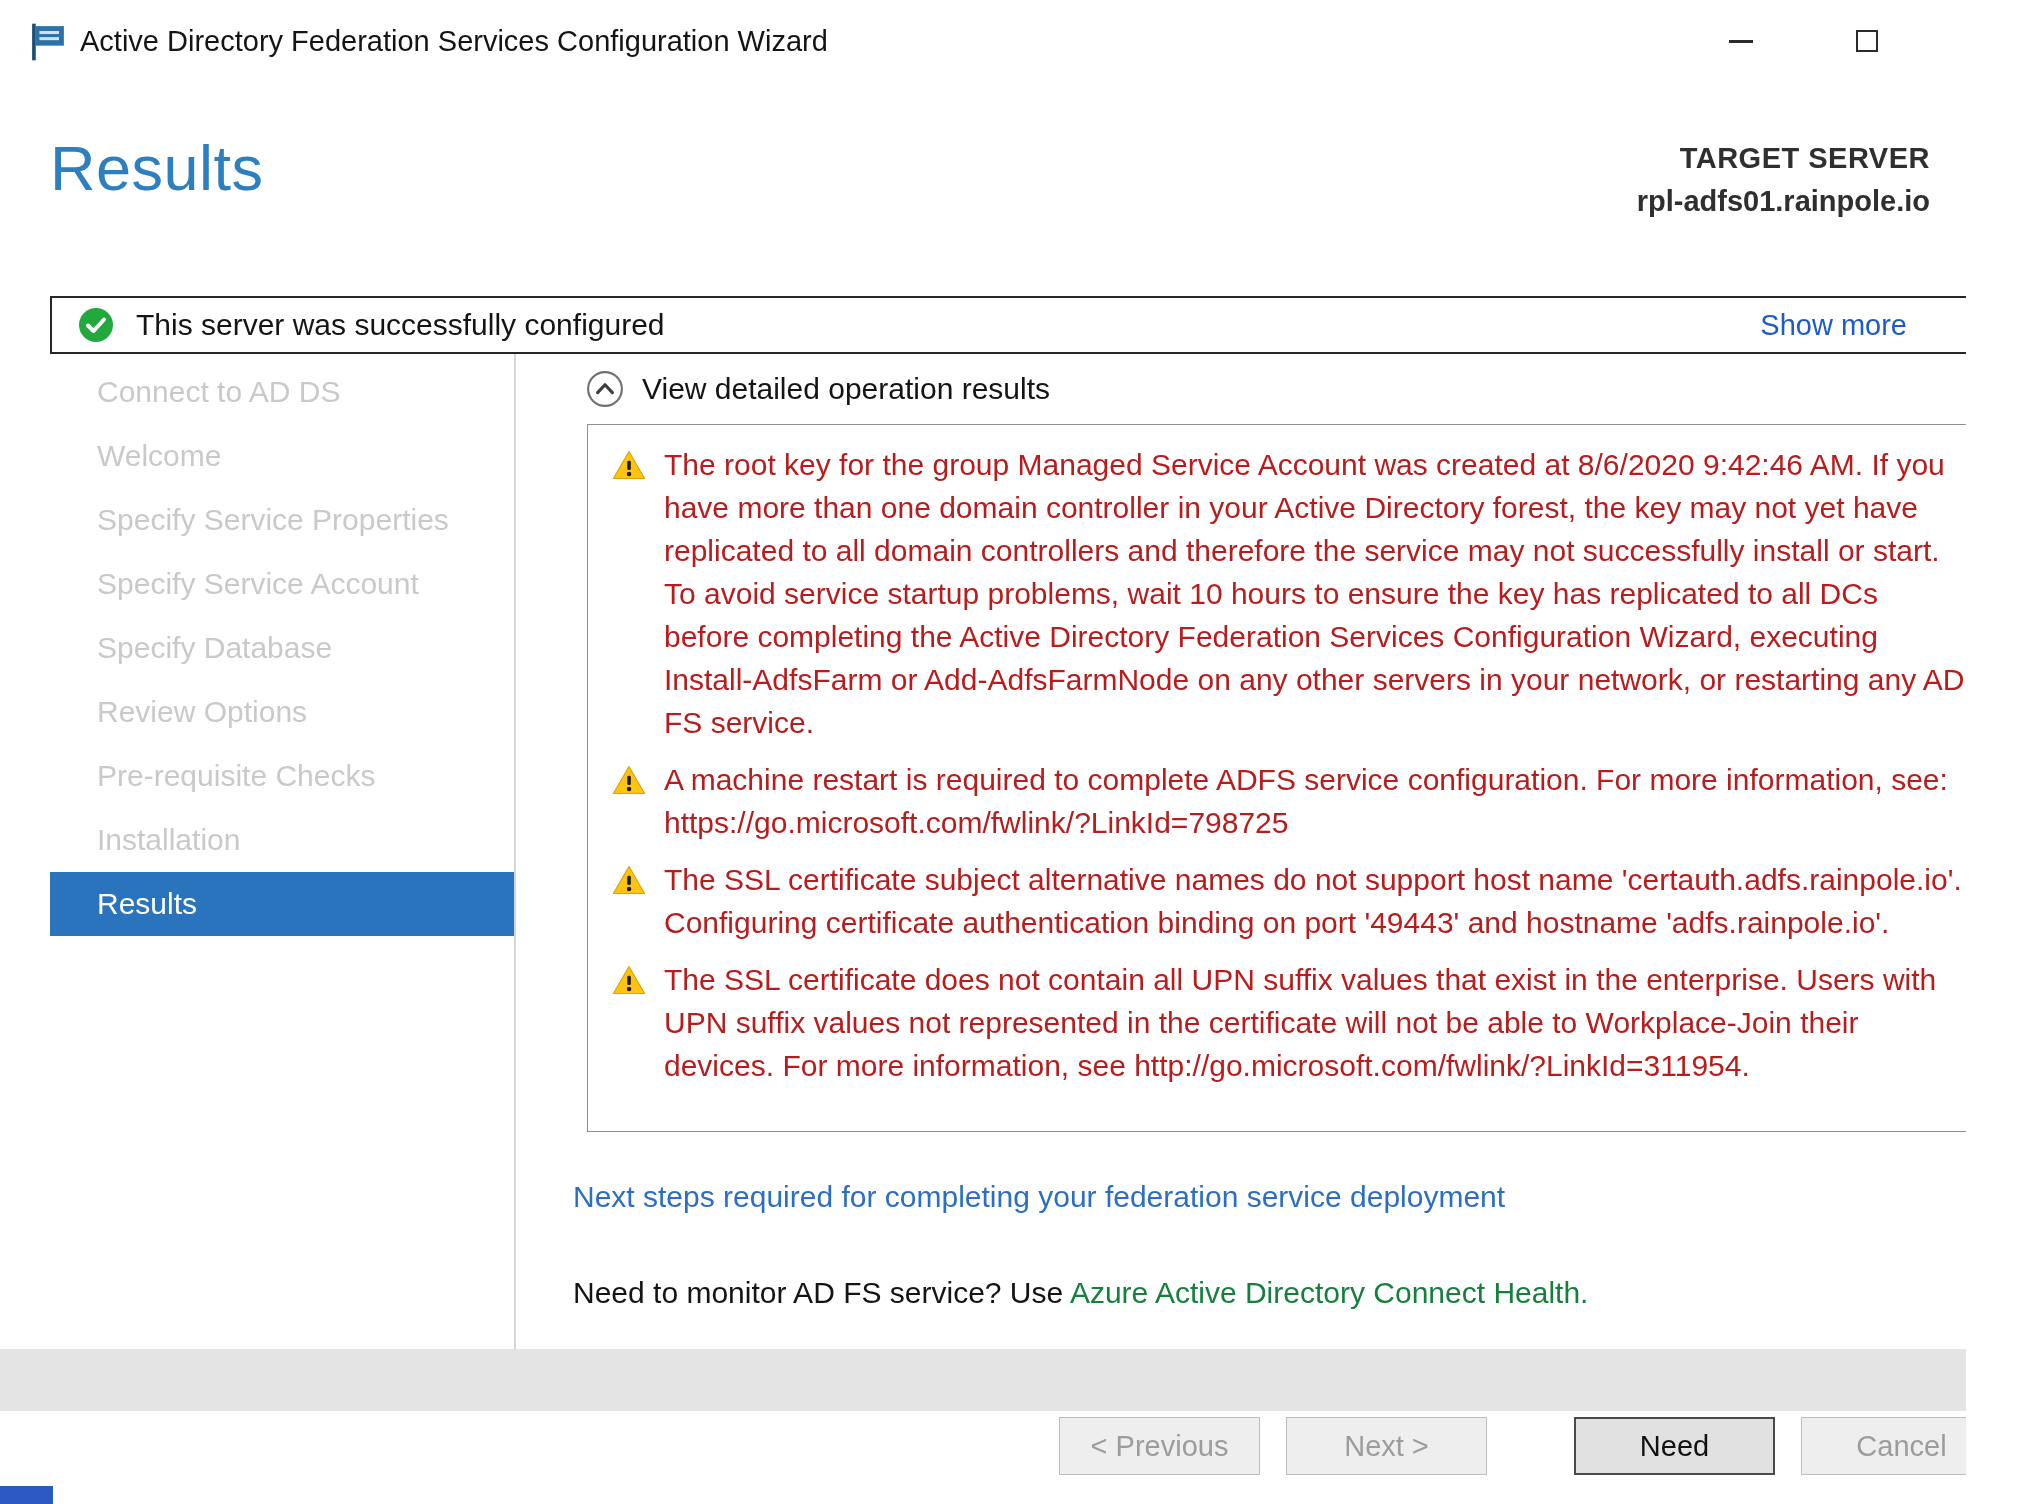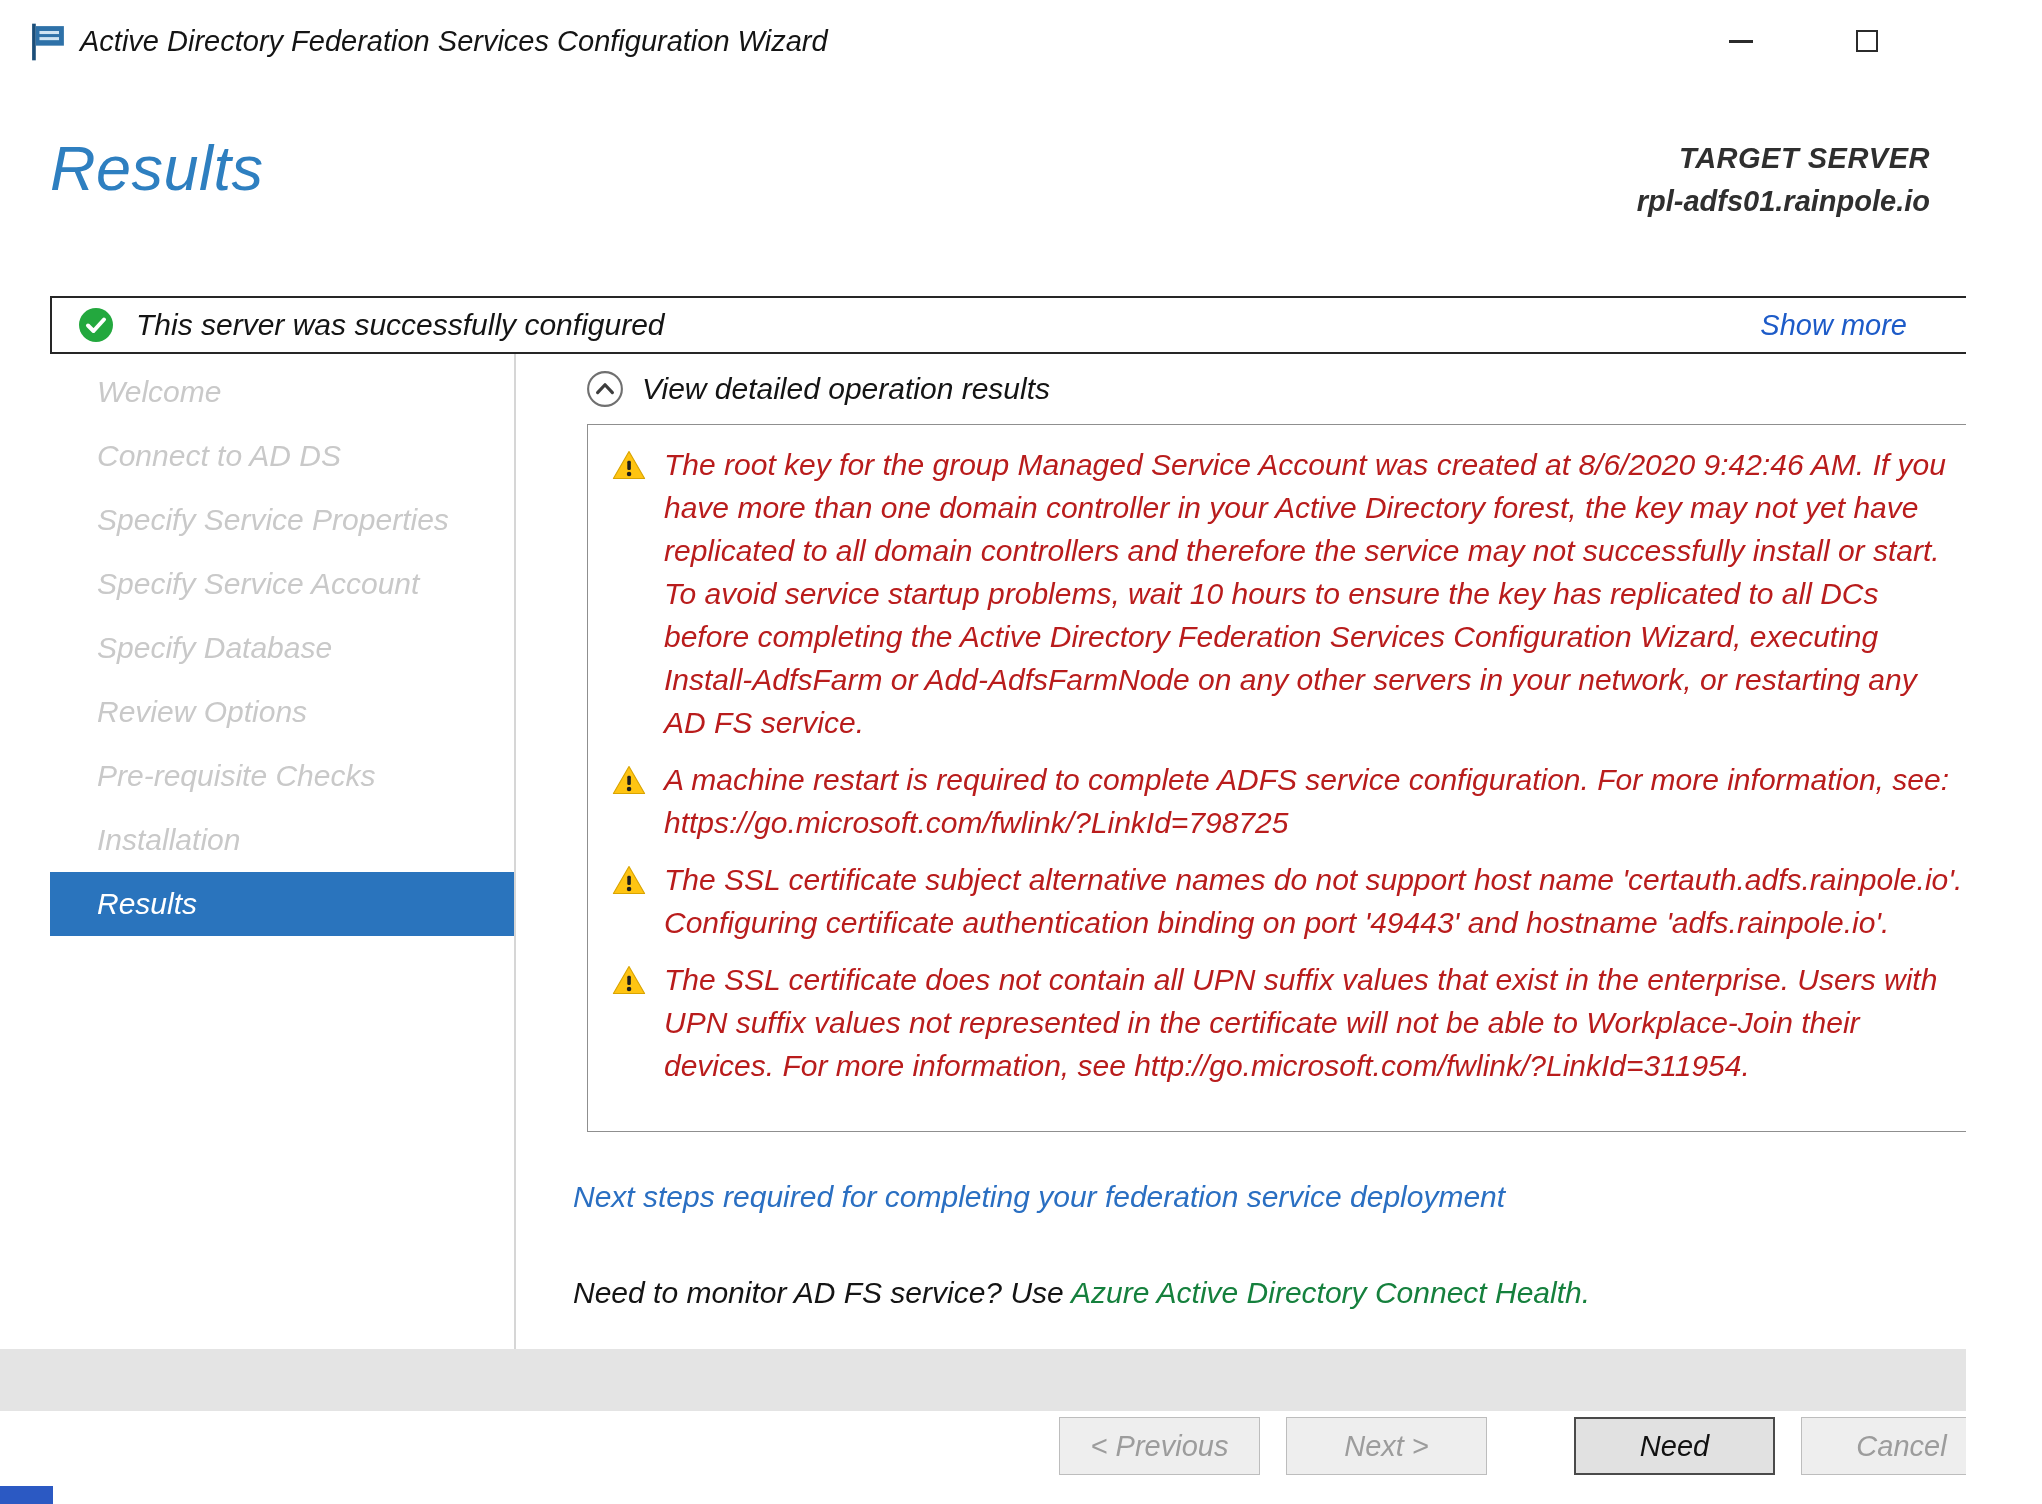--- a/index.html
+++ b/index.html
@@ -1,21 +1,20 @@
 <!DOCTYPE html>
 <html><head>
 <meta charset="utf-8">
 <style>
   * { box-sizing: border-box; }
   html,body { margin:0; padding:0; background:#fff; }
   #app {
     position:relative; width:1966px; height:1504px; overflow:hidden;
     background:#ffffff; color:#1a1a1a;
     font-family:"Liberation Sans","DejaVu Sans",sans-serif;
-    font-style:italic;
   }
 
   
   .titlebar { position:absolute; left:0; top:0; width:2042px; height:82px; background:#fff; }
   .app-icon { position:absolute; left:26px; top:20px; width:44px; height:44px; }
   .win-title { position:absolute; left:80px; top:0; height:82px; line-height:82px; font-size:29px; color:#141414; white-space:nowrap; }
   .win-btn { position:absolute; top:0; width:86px; height:82px; display:flex; align-items:center; justify-content:center; cursor:default; }
   #btn-min { left:1698px; }
   #btn-max { left:1824px; }
   #btn-close { left:1950px; }
@@ -118,22 +117,22 @@
     <div class="spacer"></div>
     <div class="show-more">Show more</div>
     <div class="banner-close">
       <svg width="24" height="24" viewBox="0 0 24 24">
         <path d="M4 4 L20 20 M20 4 L4 20" stroke="#333" stroke-width="3" fill="none"></path>
       </svg>
     </div>
   </div>
 
   <div class="sidebar">
+    <div class="nav-item">Connect to AD DS</div>
     <div class="nav-item">Welcome</div>
-    <div class="nav-item">Connect to AD DS</div>
     <div class="nav-item">Specify Service Properties</div>
     <div class="nav-item">Specify Service Account</div>
     <div class="nav-item">Specify Database</div>
     <div class="nav-item">Review Options</div>
     <div class="nav-item">Pre-requisite Checks</div>
     <div class="nav-item">Installation</div>
     <div class="nav-item active">Results</div>
   </div>
   <div class="divider"></div>
 

